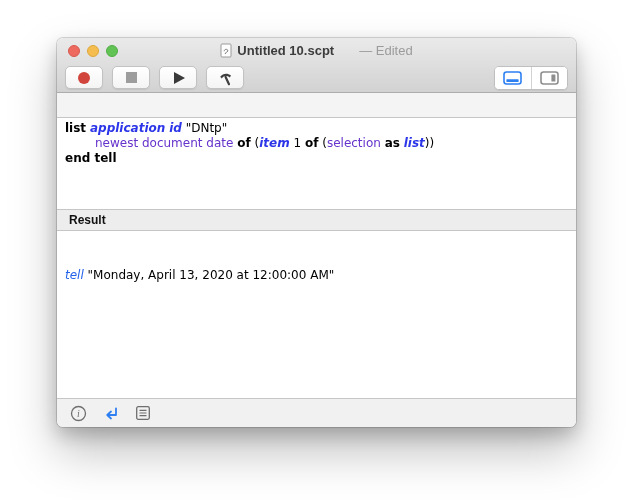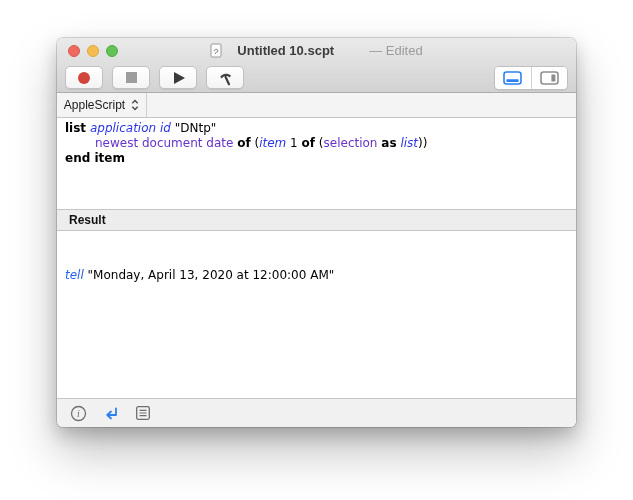--- a/index.html
+++ b/index.html
@@ -13,21 +13,21 @@
     box-shadow:0 0 0 1px rgba(0,0,0,0.15),0 8px 18px rgba(0,0,0,0.20),0 24px 48px rgba(0,0,0,0.25);
   }
   
   .header{flex:none;height:54px;background:linear-gradient(#eaeaea,#d2d2d2);border-bottom:1px solid #adadad;position:relative;}
   .titlebar{height:25px;display:flex;align-items:center;justify-content:center;position:relative;}
   .traffic{position:absolute;left:11px;top:7px;display:flex;gap:7px;}
   .light{width:12px;height:12px;border-radius:50%;box-sizing:border-box;}
   .light.red{background:var(--traffic_red);border:1px solid #d8584e;}
   .light.yellow{background:var(--traffic_yellow);border:1px solid #dda83e;}
   .light.green{background:var(--traffic_green);border:1px solid #53ad47;}
-  .title-wrap{display:flex;align-items:center;gap:15px;font-size:13px;}
+  .title-wrap{display:flex;align-items:center;gap:5px;font-size:13px;}
   .title-main{color:#3c3c3c;font-weight:bold;}
   .title-suffix{color:#9b9b9b;font-weight:normal;margin-left:20px;}
   .toolbar{height:29px;display:flex;align-items:center;padding:0 8px;gap:9px;}
   .tb-btn{width:38px;height:23px;background:linear-gradient(#ffffff,#f4f4f4);border:1px solid #c2c2c2;
     border-radius:5px;box-shadow:0 1px 1px rgba(0,0,0,0.08);display:flex;align-items:center;justify-content:center;cursor:default;padding:0;}
   .glyph-record{width:12px;height:12px;border-radius:50%;background:var(--record_red);}
   .glyph-stop{width:11px;height:11px;background:#9d9d9d;}
   .glyph-run{width:0;height:0;border-left:11px solid #3a3a3a;border-top:6.5px solid transparent;border-bottom:6.5px solid transparent;margin-left:2px;}
   .segmented{margin-left:auto;width:72px;height:22px;background:#fff;border:1px solid #bfbfbf;border-radius:5px;
     display:flex;overflow:hidden;box-shadow:0 1px 1px rgba(0,0,0,0.06);}
@@ -37,21 +37,21 @@
   .navbar{flex:none;height:24px;background:#f4f4f4;border-bottom:1px solid #c6c6c6;display:flex;align-items:stretch;}
   .popup{display:flex;align-items:center;justify-content:center;gap:6px;border:none;background:transparent;
     border-right:1px solid #cfcfcf;font-size:12px;color:#1c1c1c;box-sizing:border-box;padding:0 6px;}
   .popup-language{width:90px;}
   .popup-element{width:148px;}
   
   .editor{flex:none;height:91px;background:#fff;padding:3px 8px;box-sizing:border-box;
     font-family:"DejaVu Sans",sans-serif;font-size:12px;line-height:15px;cursor:text;}
   .code-line{white-space:pre;}
   .tok-kw{color:#000;font-weight:bold;}
-  .tok-cls{color:var(--code_blue);font-style:italic;}
+  .tok-cls{color:var(--code_blue);font-style:italic;font-weight:bold;}
   .tok-app{color:var(--code_purple);text-align:right;}
   .tok-pl{color:#000;}
   .tok-res-cls{color:var(--result_blue);font-style:italic;}
   
   .result-header{flex:none;height:20px;border-top:1px solid #c6c6c6;border-bottom:1px solid #c6c6c6;
     background:#ededed;display:flex;align-items:center;padding:0 12px;font-size:12px;font-weight:bold;color:#111;}
   .result-body{flex:1;background:#fff;padding:7px 8px;font-family:"DejaVu Sans",sans-serif;font-size:12px;line-height:15px;white-space:pre;}
   
   .statusbar{flex:none;height:28px;border-top:1px solid #c6c6c6;background:#f1f1f1;
     display:flex;align-items:center;gap:16px;padding:0 13px;}
@@ -113,36 +113,27 @@
               <rect x="1" y="1" width="17" height="12" rx="2.5" fill="none" stroke="#8e8e8e" stroke-width="1.6"></rect>
               <rect x="11.4" y="3.4" width="4" height="7.2" rx="0.6" fill="#8e8e8e"></rect>
             </svg>
           </span>
         </button>
       </div>
     </div>
   </div>
 
   <div class="navbar">
-    <button class="popup popup-language">
-      <span>AppleScript</span>
-      <span style="display:flex;">
-        <svg width="8" height="12" viewBox="0 0 8 12">
-          <path d="M1.3 4.2 L4 1.5 L6.7 4.2" fill="none" stroke="#4a4a4a" stroke-width="1.4"></path>
-          <path d="M1.3 7.8 L4 10.5 L6.7 7.8" fill="none" stroke="#4a4a4a" stroke-width="1.4"></path>
-        </svg>
-      </span>
-    </button>
   </div>
 
   <div class="editor">
     <div id="code-lines">
         <div class="code-line" style="padding-left: 0px;"><span class="tok-kw">list</span><span class="tok-pl"> </span><span class="tok-cls">application</span><span class="tok-pl"> </span><span class="tok-cls">id</span><span class="tok-pl"> "DNtp"</span></div>
         <div class="code-line" style="padding-left: 30px;"><span class="tok-app">newest document date</span><span class="tok-pl"> </span><span class="tok-kw">of</span><span class="tok-pl"> (</span><span class="tok-cls">item</span><span class="tok-pl"> 1 </span><span class="tok-kw">of</span><span class="tok-pl"> (</span><span class="tok-app">selection</span><span class="tok-pl"> </span><span class="tok-kw">as</span><span class="tok-pl"> </span><span class="tok-cls">list</span><span class="tok-pl">))</span></div>
-        <div class="code-line" style="padding-left: 0px;"><span class="tok-kw">end item</span></div>
+        <div class="code-line" style="padding-left: 0px;"><span class="tok-kw">end tell</span></div>
       </div>
   </div>
 
   <div class="result-header">
     <span>Result</span>
   </div>
 
   <div class="result-body">
     <div id="result-line"><span class="tok-res-cls">tell</span><span class="tok-pl"> "Monday, April 13, 2020 at 12:00:00 AM"</span></div>
   </div>

